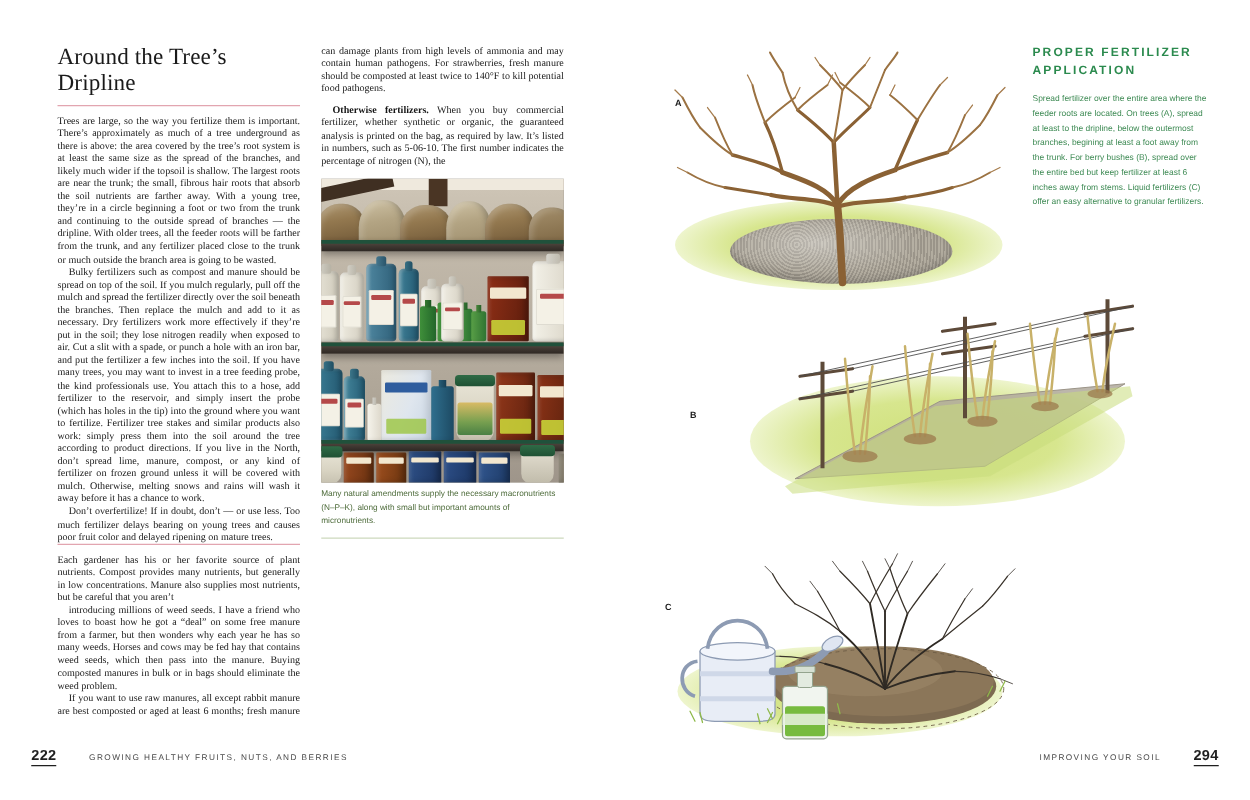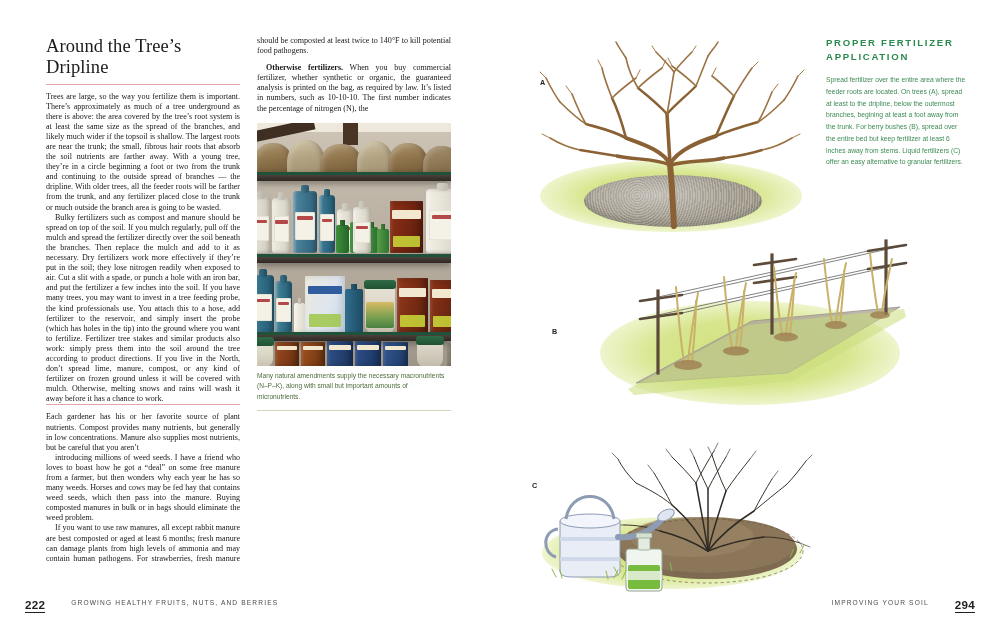--- a/index.html
+++ b/index.html
@@ -167,21 +167,21 @@
   .bottle:before{
     content:""; position:absolute; top:-5px; left:34%; width:32%; height:6px;
     background:inherit; filter:brightness(.85);
   }
 
   
   .footer {
     position: absolute;
     bottom: 27px;
     font-family: "Liberation Sans", sans-serif;
-    display: flex; align-items: flex-start;
+    display: flex; align-items: center;
   }
   .footer-left { left: 25px; }
   .footer-right { right: 25px; }
   .folio {
     font-family: "Liberation Sans", sans-serif;
     font-weight: bold;
     font-size: 11.6px;
     letter-spacing: .3px;
     color: #1f1f1f;
     border-bottom: 1.6px solid #1f1f1f;
@@ -264,28 +264,29 @@
 
   <div class="page page-left">
     <div class="left-inner">
       <div class="cols">
 
         <h1 class="section-title">Around the Tree’s Dripline</h1>
         <hr class="rule-pink">
 
         <p class="body lead">Trees are large, so the way you fertilize them is important. There’s approximately as much of a tree underground as there is above: the area covered by the tree’s root system is at least the same size as the spread of the branches, and likely much wider if the topsoil is shallow. The largest roots are near the trunk; the small, fibrous hair roots that absorb the soil nutrients are farther away. With a young tree, they’re in a circle beginning a foot or two from the trunk and continuing to the outside spread of branches — the dripline. With older trees, all the feeder roots will be farther from the trunk, and any fertilizer placed close to the trunk or much outside the branch area is going to be wasted.</p>
         <p class="body">Bulky fertilizers such as compost and manure should be spread on top of the soil. If you mulch regularly, pull off the mulch and spread the fertilizer directly over the soil beneath the branches. Then replace the mulch and add to it as necessary. Dry fertilizers work more effectively if they’re put in the soil; they lose nitrogen readily when exposed to air. Cut a slit with a spade, or punch a hole with an iron bar, and put the fertilizer a few inches into the soil. If you have many trees, you may want to invest in a tree feeding probe, the kind professionals use. You attach this to a hose, add fertilizer to the reservoir, and simply insert the probe (which has holes in the tip) into the ground where you want to fertilize. Fertilizer tree stakes and similar products also work: simply press them into the soil around the tree according to product directions. If you live in the North, don’t spread lime, manure, compost, or any kind of fertilizer on frozen ground unless it will be covered with mulch. Otherwise, melting snows and rains will wash it away before it has a chance to work.</p>
+        <p class="body">Don’t overfertilize! If in doubt, don’t — or use less. Too much fertilizer delays bearing on young trees and causes poor fruit color and delayed ripening on mature trees.</p>
 
         <hr class="rule-pink">
 
         <p class="body lead">Each gardener has his or her favorite source of plant nutrients. Compost provides many nutrients, but generally in low concentrations. Manure also supplies most nutrients, but be careful that you aren’t</p>
 
         <p class="body lead">introducing millions of weed seeds. I have a friend who loves to boast how he got a “deal” on some free manure from a farmer, but then wonders why each year he has so many weeds. Horses and cows may be fed hay that contains weed seeds, which then pass into the manure. Buying composted manures in bulk or in bags should eliminate the weed problem.</p>
         <p class="body">If you want to use raw manures, all except rabbit manure are best composted or aged at least 6 months; fresh manure can damage plants from high levels of ammonia and may contain human pathogens. For strawberries, fresh manure should be composted at least twice to 140°F to kill potential food pathogens.</p>
-        <p class="body spaced"><span class="runin">Otherwise fertilizers.</span><span> When you buy commercial fertilizer, whether synthetic or organic, the guaranteed analysis is printed on the bag, as required by law. It’s listed in numbers, such as 10-10-10. The first number indicates the percentage of nitrogen (N), the</span></p>
+        <p class="body spaced"><span class="runin">Otherwise fertilizers.</span><span> When you buy commercial fertilizer, whether synthetic or organic, the guaranteed analysis is printed on the bag, as required by law. It’s listed in numbers, such as 5-06-10. The first number indicates the percentage of nitrogen (N), the</span></p>
 
         <div class="photo-block">
           <div class="photo">
             <div class="shelf-wall"></div>
 
             <div class="beam" style="left:0;top:0;width:100%;height:9px;background:#efe9dd;"></div>
             <div class="beam" style="left:-6px;top:2px;width:64px;height:11px;transform:rotate(-12deg);background:#3f2f22;"></div>
             <div class="beam" style="left:86px;top:0;width:15px;height:22px;background:#4a3524;"></div>
 
             <div style="position:absolute;left:0;top:12px;width:100%;height:42px;">

